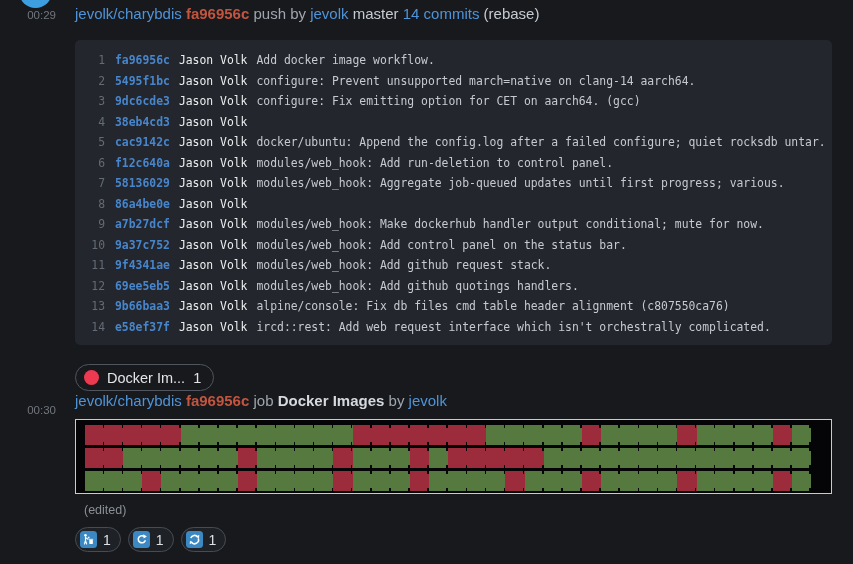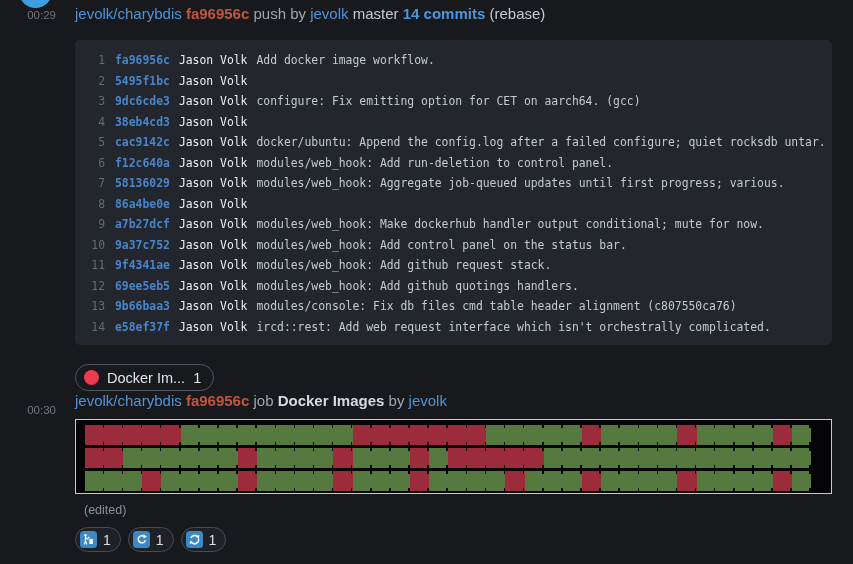--- a/index.html
+++ b/index.html
@@ -14,21 +14,21 @@
     border-radius:50%; background:#3d9fe0;
   }
   .ts { position:absolute; left:0; width:56px; text-align:right;
         font-size:11.5px; color:#72767d; }
   .ts1 { top:9px; } .ts2 { top:404px; }
   .hdr { position:absolute; left:75px; font-size:15px; color:#9fa6af; white-space:nowrap; }
   .hdr1 { top:5px; } .hdr2 { top:392px; }
   .lnk { color:#4f94d8; cursor:pointer; }
   .hashred { color:#c2553f; font-weight:bold; }
   .lite { color:#c6cbd2; }
-  .b { font-weight:bold; }
+  .b { font-weight:normal; }
   .jobname { color:#d6dade; font-weight:bold; }
 
   .codeblock {
     position:absolute; left:75px; top:40px; width:757px; height:305px;
     background:#23262d; border-radius:5px; padding:10px 10px;
     font-family:"DejaVu Sans Mono", monospace; font-size:11.4px; line-height:20.5px;
     overflow:hidden; white-space:nowrap;
   }
   .crow { display:flex; }
   .ln { width:20px; text-align:right; color:#646b75; margin-right:10px; flex:none; }
@@ -83,20 +83,21 @@
     <div class="crow">
       <span class="ln">1</span>
       <span class="chash">fa96956c</span>
       <span class="cauthor">Jason Volk</span>
       <span class="cmsg">Add docker image workflow.</span>
     </div>
     <div class="crow">
       <span class="ln">2</span>
       <span class="chash">5495f1bc</span>
       <span class="cauthor">Jason Volk</span>
+      <span class="cmsg">configure: Prevent unsupported march=native on clang-14 aarch64.</span>
     </div>
     <div class="crow">
       <span class="ln">3</span>
       <span class="chash">9dc6cde3</span>
       <span class="cauthor">Jason Volk</span>
       <span class="cmsg">configure: Fix emitting option for CET on aarch64. (gcc)</span>
     </div>
     <div class="crow">
       <span class="ln">4</span>
       <span class="chash">38eb4cd3</span>
@@ -146,21 +147,21 @@
     <div class="crow">
       <span class="ln">12</span>
       <span class="chash">69ee5eb5</span>
       <span class="cauthor">Jason Volk</span>
       <span class="cmsg">modules/web_hook: Add github quotings handlers.</span>
     </div>
     <div class="crow">
       <span class="ln">13</span>
       <span class="chash">9b66baa3</span>
       <span class="cauthor">Jason Volk</span>
-      <span class="cmsg">modules/console: Fix db files cmd table header alignment (c807550ca76)</span>
+      <span class="cmsg">alpine/console: Fix db files cmd table header alignment (c807550ca76)</span>
     </div>
     <div class="crow">
       <span class="ln">14</span>
       <span class="chash">e58ef37f</span>
       <span class="cauthor">Jason Volk</span>
       <span class="cmsg">ircd::rest: Add web request interface which isn't orchestrally complicated.</span>
     </div>
   </div>
 
 <div class="threadpill">

